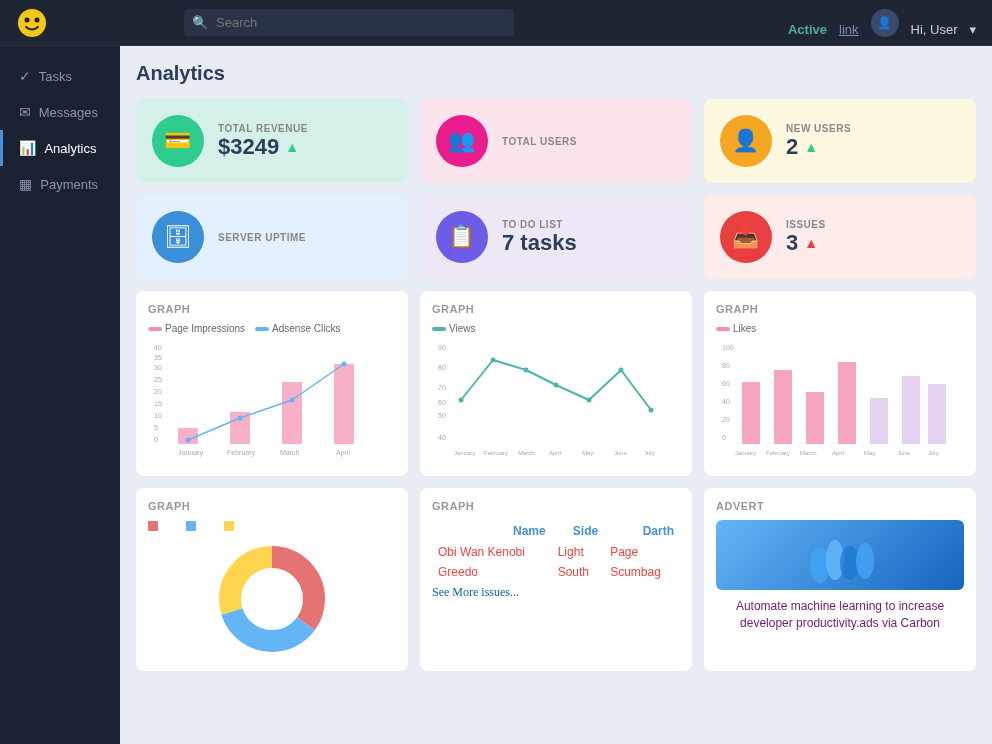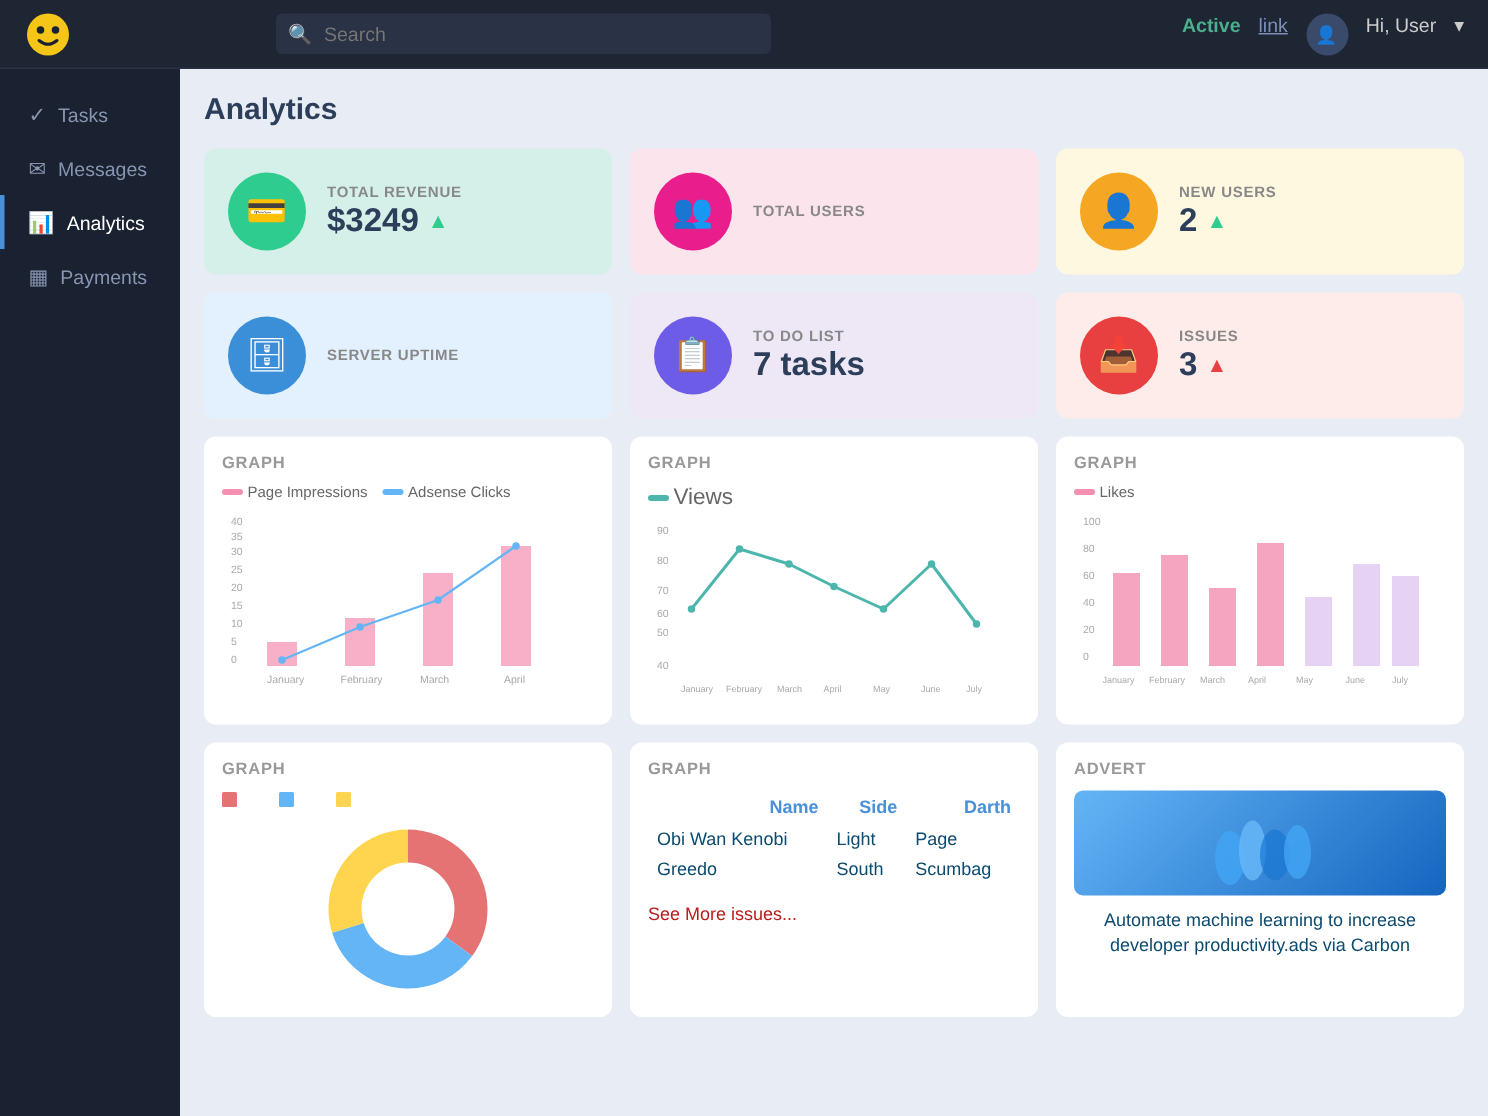--- a/index.html
+++ b/index.html
@@ -40,21 +40,21 @@
     }
     .search-icon-wrap {
       position: absolute;
       left: 8px;
       color: #888;
       font-size: 13px;
     }
     .topnav-right {
       margin-left: auto;
       display: flex;
-      align-items: flex-start;
+      align-items: flex-end;
       gap: 12px;
       font-size: 13px;
       color: #ccc;
     }
     .topnav-right .active-badge { color: #4caf8e; font-weight: 600; }
     .topnav-right .link-text { color: #7b8fb7; text-decoration: underline; cursor: pointer; }
     .user-avatar {
       width: 28px; height: 28px; border-radius: 50%; background: #3a4a6b;
       display: flex; align-items: center; justify-content: center; font-size: 12px;
     }
@@ -183,33 +183,33 @@
 
     
     .donut-legend {
       display: flex; gap: 8px; margin-bottom: 8px; font-size: 10px; align-items: center;
     }
     .legend-dot { width: 10px; height: 10px; border-radius: 1px; }
 
     
     .data-table { width: 100%; font-size: 12px; border-collapse: collapse; }
     .data-table th { color: #4a90d9; font-weight: 700; text-align: right; padding: 4px 6px; font-size: 12px; }
-    .data-table td { color: #0c4a6e; padding: 3px 6px; }
-    .see-more { color: #b91c1c; font-size: 12px; cursor: pointer; margin-top: 13px; display: inline-block; }
+    .data-table td { color: #ef4444; padding: 3px 6px; }
+    .see-more { color: #0369a1; font-size: 12px; cursor: pointer; margin-top: 2px; display: inline-block; font-family: Liberation Serif, serif; }
 
     
     .advert-img {
       width: 100%; height: 70px;
       background: linear-gradient(135deg, #64b5f6, #1565c0);
       border-radius: 6px;
       margin-bottom: 8px;
       display: flex; align-items: center; justify-content: center;
       overflow: hidden;
     }
-    .advert-text { font-size: 12px; color: #0c4a6e; text-align: center; line-height: 1.4; }
+    .advert-text { font-size: 12px; color: #701a75; text-align: center; line-height: 1.4; }
 
     svg text { font-family: -apple-system, sans-serif; }
   </style>
 </head>
 <body>
 
 <nav class="topnav">
   <div class="topnav-logo">
     <svg width="32" height="32" viewBox="0 0 32 32">
       <circle cx="16" cy="16" r="14" fill="#f5c518"></circle>
@@ -348,21 +348,21 @@
 
           <text x="26" y="115" font-size="7" fill="#aaa">January</text>
           <text x="75" y="115" font-size="7" fill="#aaa">February</text>
           <text x="128" y="115" font-size="7" fill="#aaa">March</text>
           <text x="184" y="115" font-size="7" fill="#aaa">April</text>
         </svg>
       </div>
 
       <div class="graph-card">
         <div class="graph-title">GRAPH</div>
-        <div style="display:flex;gap:10px;margin-bottom:6px;font-size:15px;color:#666;">
+        <div style="display:flex;gap:10px;margin-bottom:6px;font-size:10px;color:#666;">
           <span><span style="display:inline-block;width:14px;height:4px;background:#4db6ac;vertical-align:middle;margin-right:3px;border-radius:2px;"></span>Views</span>
         </div>
         <svg width="100%" height="120" viewBox="0 0 240 120">
           <text x="2" y="10" font-size="7" fill="#aaa">90</text>
           <text x="2" y="30" font-size="7" fill="#aaa">80</text>
           <text x="2" y="50" font-size="7" fill="#aaa">70</text>
           <text x="2" y="65" font-size="7" fill="#aaa">60</text>
           <text x="2" y="78" font-size="7" fill="#aaa">50</text>
           <text x="2" y="100" font-size="7" fill="#aaa">40</text>
 

